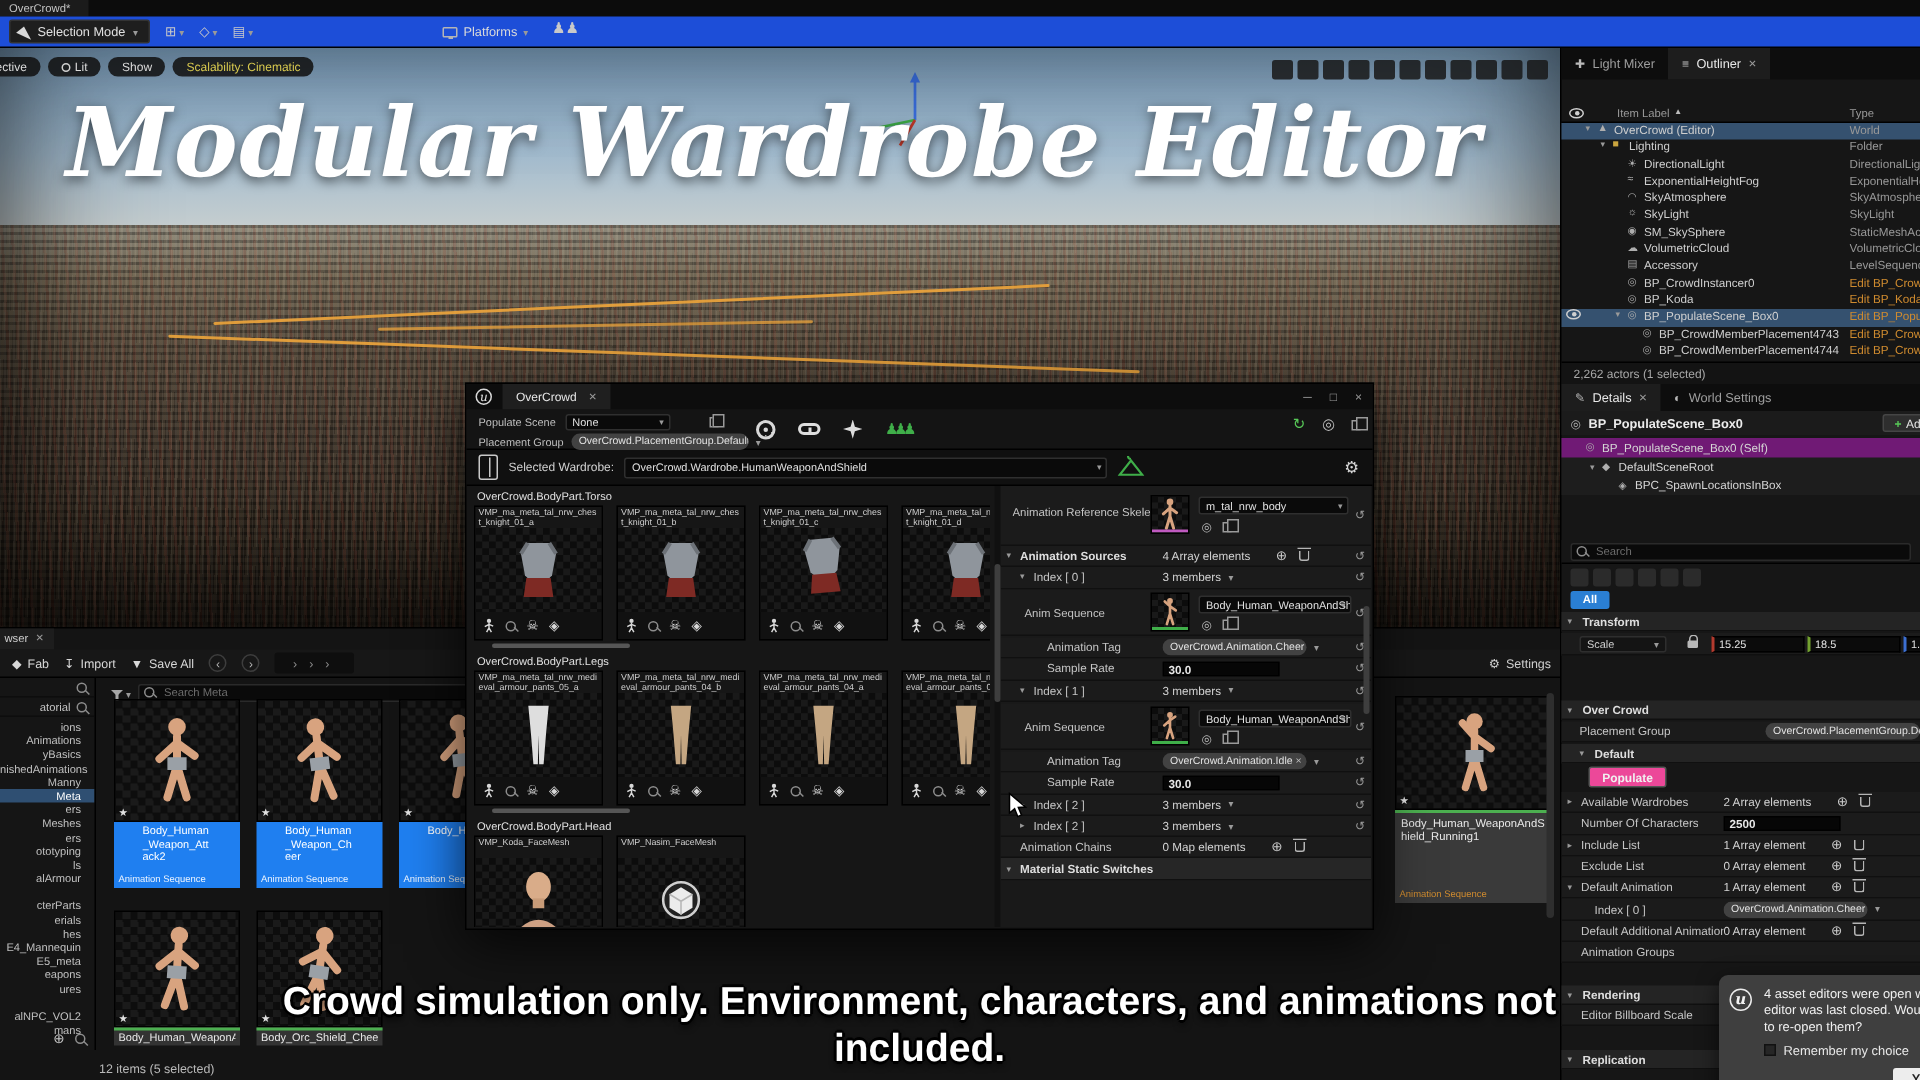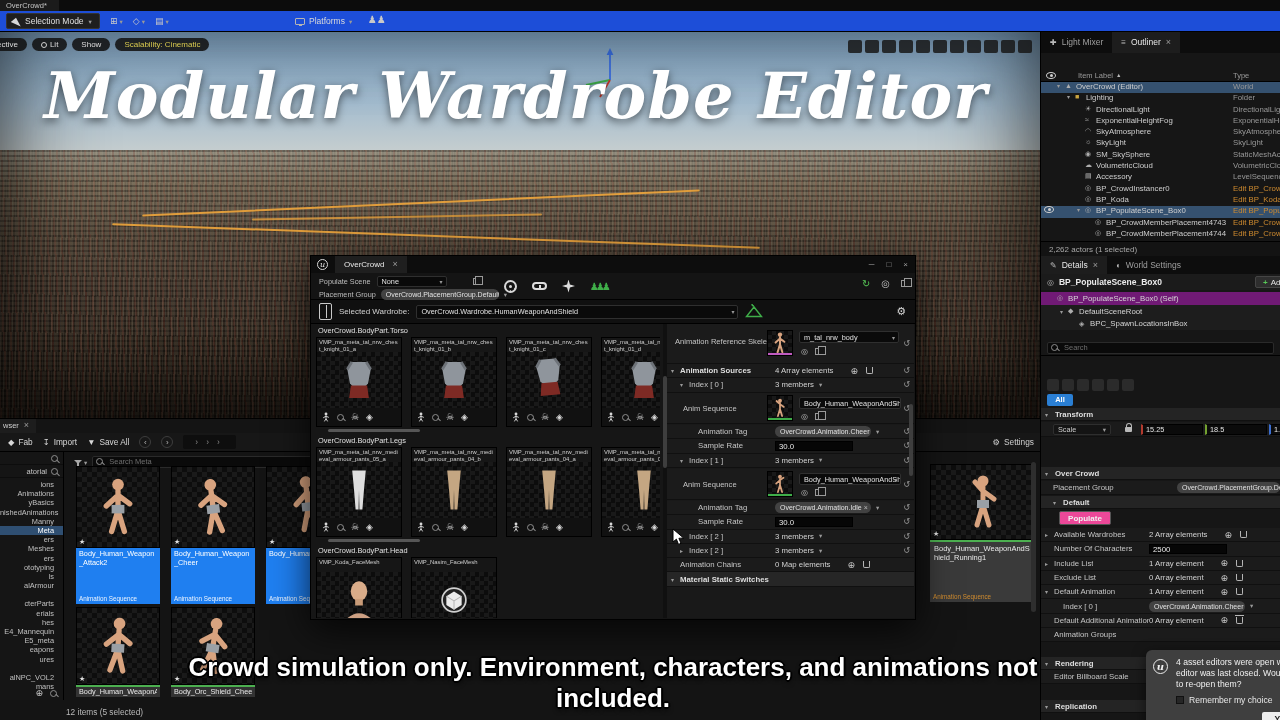--- a/index.html
+++ b/index.html
@@ -142,21 +142,21 @@
   .prop-row .exp:empty{display:none;}
   .prop-row .plabel{position:absolute;left:calc(13px + var(--d,0)*9px);white-space:nowrap;overflow:hidden;max-width:calc(95px - var(--d,0)*5px);}
   .prop-row .pr-mid{position:absolute;left:108px;right:16px;display:flex;align-items:center;gap:5px;overflow:hidden;}
   .prop-row .pval{white-space:nowrap;color:#d2d2d2;}
   .prop-row .pval:empty{display:none;}
   .prop-row .chipv:empty{display:none;}
   .prop-row .chipv{max-width:96px;}
   .prop-row .chev2:empty{display:none;}
   .prop-row .chev2{font-size:6.5px;color:#9a9a9a;}
   .prop-row .fieldv{display:none;width:78px;height:10px;line-height:10px;background:#060606;border:1px solid #000;padding:0 3px;color:#e8e8e8;white-space:nowrap;}
-  .prop-row .fieldv:not(:empty){display:block;}
+  .prop-row .fieldv:not(:empty){display:block;font-weight:bold;}
   .prop-row .picons{display:none;margin-left:12px;gap:8px;align-items:center;}
   .prop-row.icons .picons{display:flex;}
   .prop-row .reset-ic{position:absolute;right:4px;display:none;}
   .prop-row.reset .reset-ic{display:block;}
   .prop-row.bold .plabel{font-weight:bold;color:#dedede;}
   .prop-row.section{background:#262626;}
   .prop-row.section .plabel{font-weight:bold;color:#dedede;}
 
   
   .cb{position:absolute;left:0;top:418px;width:1040px;height:302px;background:#141414;border-top:1px solid #000;z-index:10;}
@@ -183,21 +183,21 @@
   .cb-grid{position:absolute;left:10px;top:14px;display:flex;gap:11px;}
   .cb-grid2{position:absolute;left:10px;top:155px;display:flex;gap:11px;}
   .tile{width:84px;position:relative;}
   .tthumb{position:relative;height:82px;border:1px solid #000;background-image:repeating-conic-gradient(#1a1a1a 0% 25%, #0d0d0d 0% 50%);background-size:10px 10px;overflow:hidden;}
   .tthumb::after{content:"★";position:absolute;left:2px;bottom:1px;font-size:7px;color:#e0e0e0;}
   .tthumb svg{position:absolute;left:50%;top:50%;transform:translate(-50%,-50%);}
   .tile.pose-b .tthumb svg{transform:translate(-50%,-50%) scaleX(-1) rotate(7deg);}
   .tile.pose-c .tthumb svg{transform:translate(-50%,-54%) rotate(-6deg);}
   .tile.pose-d .tthumb svg{transform:translate(-50%,-50%) rotate(4deg);}
   .tile.pose-e .tthumb svg{transform:translate(-50%,-50%) scaleX(-1) rotate(-9deg);}
-  .tbody{position:relative;height:56px;background:#2e2e2e;padding:2px 3px;}
+  .tbody{position:relative;height:44px;background:#2e2e2e;padding:2px 19px;}
   .tile.sel .tbody{background:#1f7ff0;}
   .tlabel{font-size:7.3px;line-height:8.5px;color:#e9e9e9;word-break:break-all;max-height:26px;overflow:hidden;}
   .tile.sel .tlabel{color:#fff;}
   .ttype{position:absolute;left:3px;bottom:2px;font-size:6.3px;color:#cbb27e;}
   .tile.sel .ttype{color:#eaf3ff;}
   .ttype:empty{display:none;}
   .tile.compact .tbody{height:12px;padding:1px 3px;border-top:2px solid #4caf50;background:#333;}
   .tile.compact .tlabel{white-space:nowrap;word-break:normal;overflow:hidden;max-height:10px;}
   .tile.compact .tthumb{height:78px;}
   .tile-right{position:absolute;left:864px;top:12px;width:106px;}
@@ -675,21 +675,21 @@
     <span class="exp">▾</span>
     <span class="olic">◆</span>
     <span>DefaultSceneRoot</span>
   </div>
         <div class="cp-row" style="--d: 2;">
     <span class="exp"></span>
     <span class="olic">◈</span>
     <span>BPC_SpawnLocationsInBox</span>
   </div>
       </div>
-    <div class="dt-search ol-search" style="top:308px;align-items:center;">
+    <div class="dt-search ol-search" style="top:328px;align-items:center;">
       <div class="searchbox">
         <span class="ic-search"></span>
         <input placeholder="Search" style="">
       </div>
     </div>
     <div class="dt-filters">
         <span class="t-item"></span>
         <span class="t-item"></span>
         <span class="t-item"></span>
         <span class="t-item"></span>

